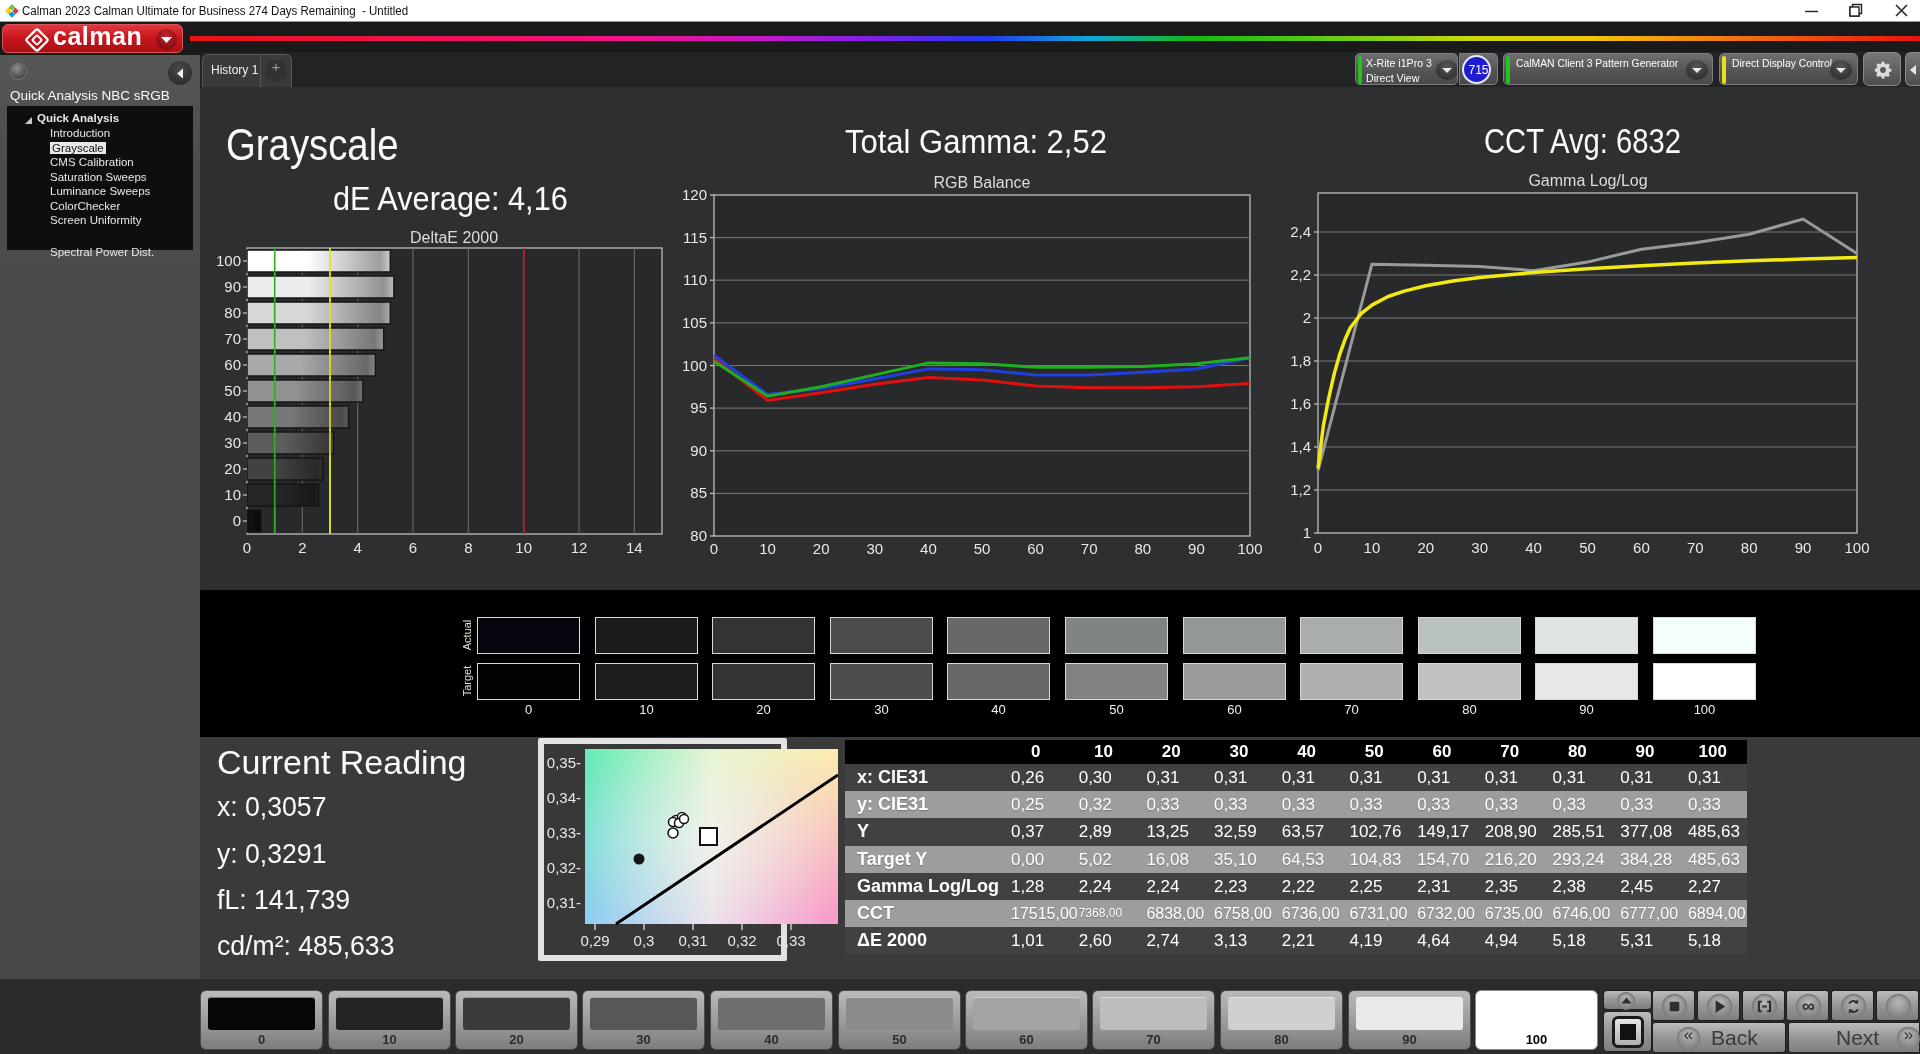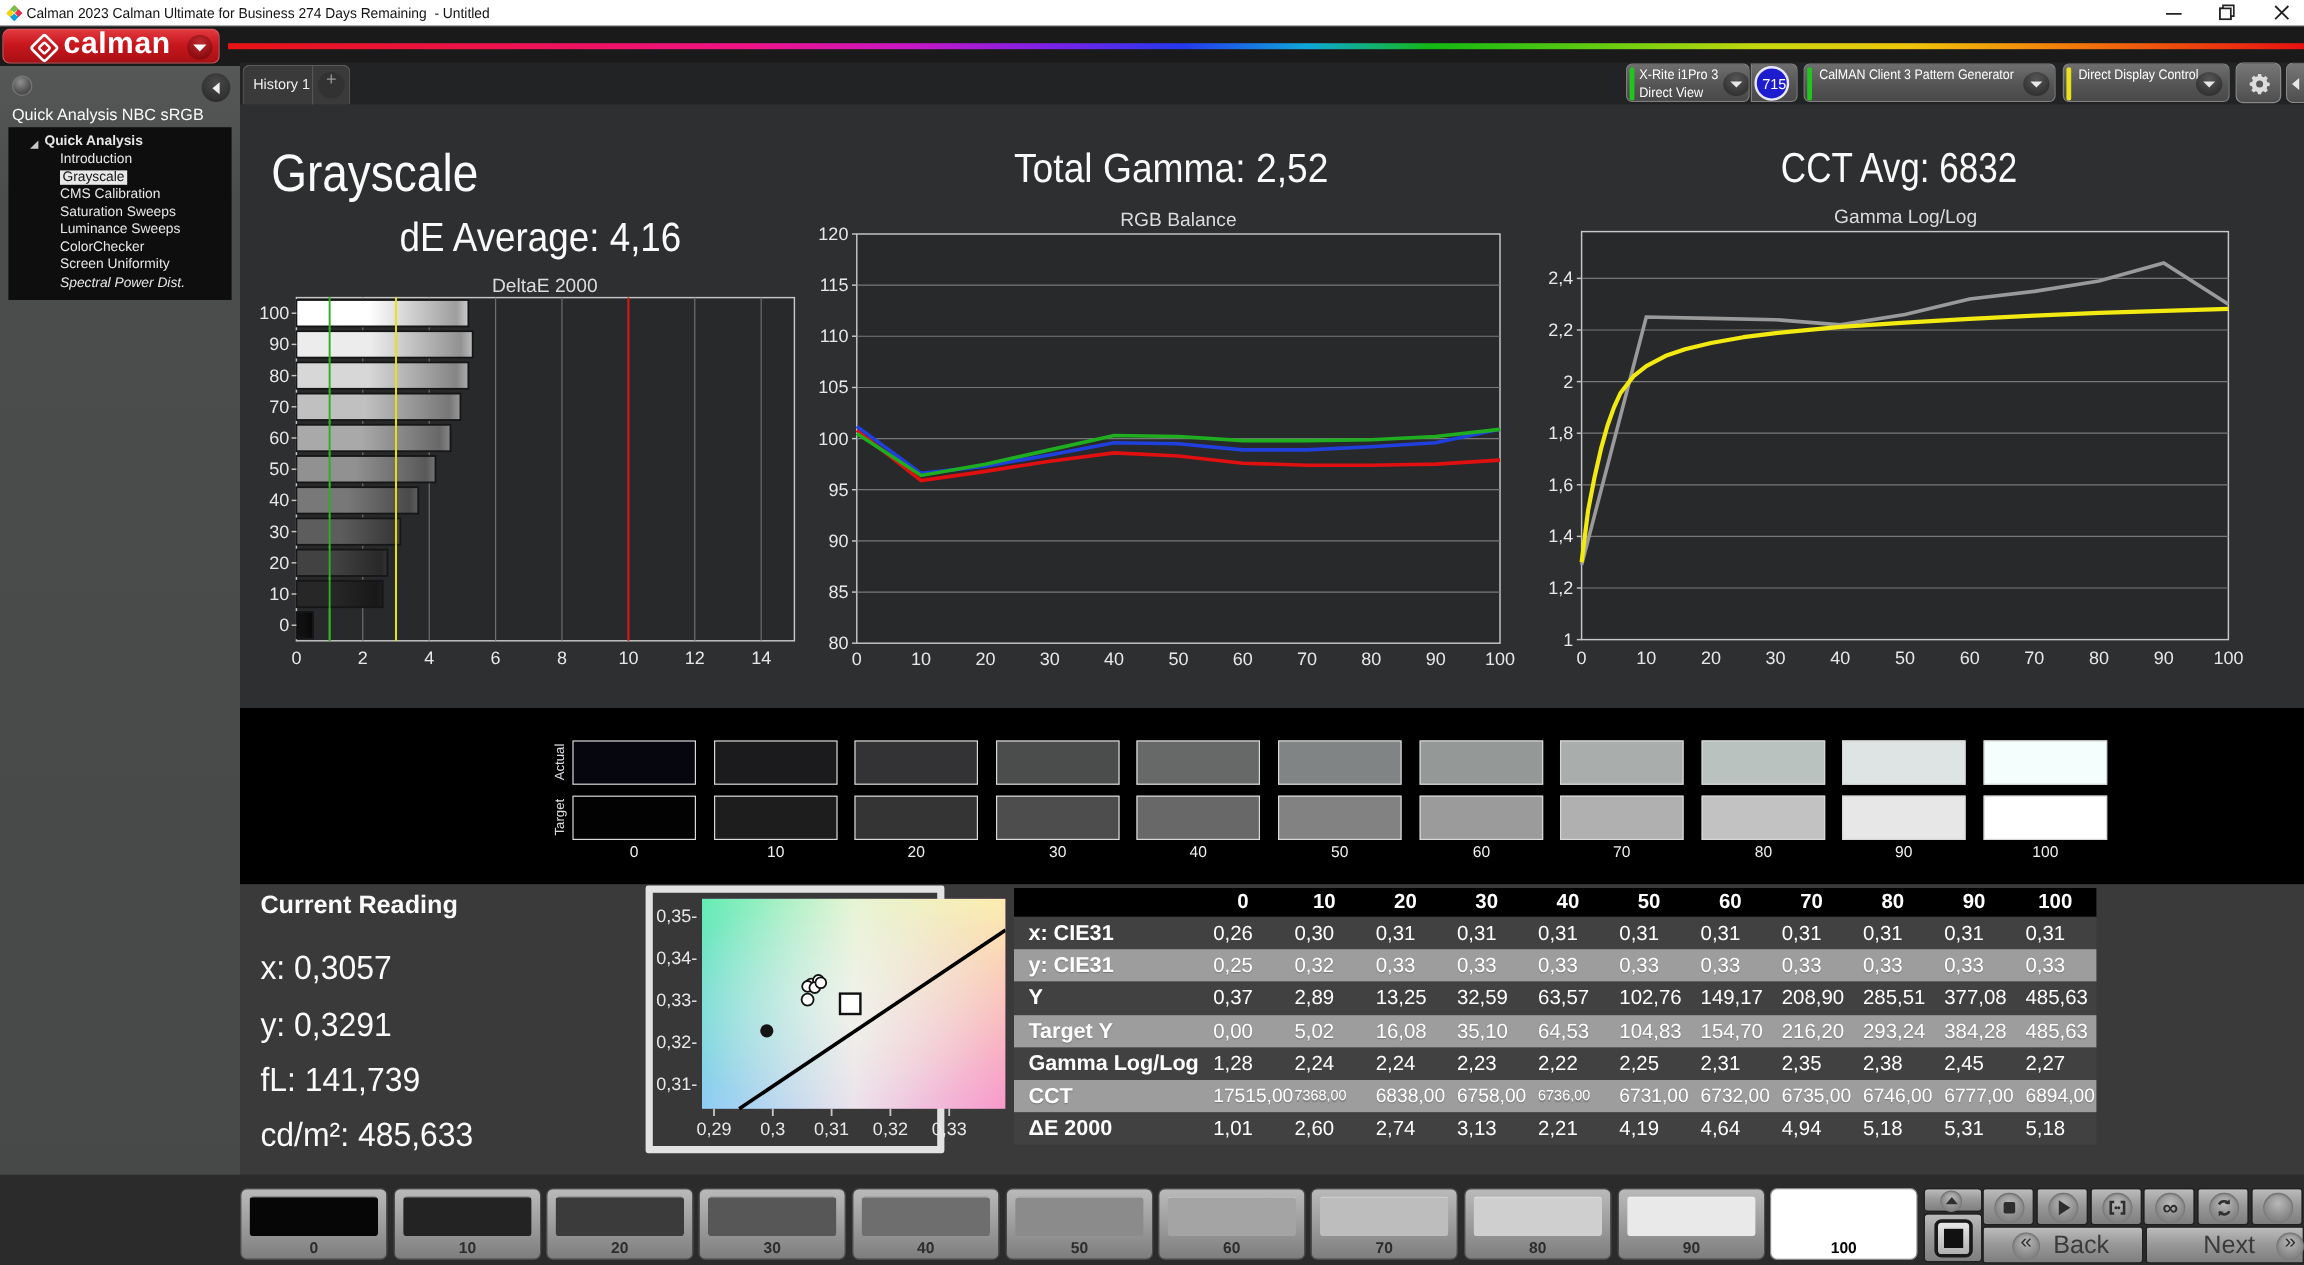--- a/index.html
+++ b/index.html
@@ -143,21 +143,21 @@
         <path d="M8 1 L8 8 L1 8 Z" fill="#c8c8c8"></path>
       </svg>
   <div class="abs" style="left:30px;top:6px;font-weight:bold;white-space:nowrap;">Quick Analysis</div>
   <div class="ti" style="top:21px;">Introduction</div>
   <div class="ti" style="top:35.5px;"><span style="background:#e8e8e8;color:#111;padding:0 2px;">Grayscale</span></div>
   <div class="ti" style="top:50px;">CMS Calibration</div>
   <div class="ti" style="top:64.5px;">Saturation Sweeps</div>
   <div class="ti" style="top:79px;">Luminance Sweeps</div>
   <div class="ti" style="top:93.5px;">ColorChecker</div>
   <div class="ti" style="top:108px;">Screen Uniformity</div>
-  <div class="ti" style="top:124px;font-style:italic;">Spectral Power Dist.</div>
+  <div class="ti" style="top:140px;">Spectral Power Dist.</div>
  </div>
 </div>
 
 <svg class="abs" style="left:200px;top:90px" width="1720" height="500" viewBox="200 90 1720 500" font-family="Liberation Sans, sans-serif">
     <defs>
       <linearGradient id="bg100" x1="0" y1="0" x2="1" y2="0">
         <stop offset="0" stop-color="#ffffff"></stop>
         <stop offset="0.42" stop-color="#ffffff"></stop>
         <stop offset="0.93" stop-color="#9e9e9e"></stop>
         <stop offset="1" stop-color="#cccccc"></stop>
@@ -393,21 +393,21 @@
     <div class="sw" style="left:1335px;top:27px;background:#dde4e3;"></div>
     <div class="sw" style="left:1335px;top:73px;background:#e7e7e7;"></div>
     <div class="swlab" style="left:1335px;">90</div>
     <div class="sw" style="left:1453px;top:27px;background:#f4fffd;"></div>
     <div class="sw" style="left:1453px;top:73px;background:#ffffff;"></div>
     <div class="swlab" style="left:1453px;">100</div>
     <div class="rotlab" style="left:267px;top:45px;">Actual</div>
     <div class="rotlab" style="left:267px;top:91px;">Target</div>
   </div>
 <div id="bottominfo">
-<div class="cr" style="top:6px;font-size:21px;font-weight:bold;">Current Reading</div>
+<div class="cr" style="top:6px;font-size:34px;">Current Reading</div>
 <div class="cr" style="top:54px;font-size:28px;transform:scaleX(0.95);transform-origin:left top;">x: 0,3057</div>
 <div class="cr" style="top:100.5px;font-size:28px;transform:scaleX(0.95);transform-origin:left top;">y: 0,3291</div>
 <div class="cr" style="top:146.5px;font-size:28px;transform:scaleX(0.95);transform-origin:left top;">fL: 141,739</div>
 <div class="cr" style="top:192.5px;font-size:28px;transform:scaleX(0.95);transform-origin:left top;">cd/m²: 485,633</div>
 <div id="ciebox"><svg width="294" height="211" viewBox="544 744 294 211" font-family="Liberation Sans, sans-serif">
         <defs>
 <linearGradient id="gB" x1="0" y1="0" x2="1" y2="0">
             <stop offset="0" stop-color="#8fcdf5"></stop>
             <stop offset="0.5" stop-color="#ece2ec"></stop>
             <stop offset="1" stop-color="#f898cc"></stop>
@@ -541,21 +541,21 @@
         <div class="tc" style="">2,38</div>
         <div class="tc" style="">2,45</div>
         <div class="tc" style="">2,27</div>
       </div>
       <div class="trow rlight" style="height:27.2px;line-height:27.2px;">
         <div class="tlab">CCT</div>
         <div class="tc" style="font-size:16px;">17515,00</div>
         <div class="tc" style="font-size:12px;">7368,00</div>
         <div class="tc" style="font-size:16px;">6838,00</div>
         <div class="tc" style="font-size:16px;">6758,00</div>
-        <div class="tc" style="font-size:12px;">6736,00</div>
+        <div class="tc" style="font-size:16px;">6736,00</div>
         <div class="tc" style="font-size:16px;">6731,00</div>
         <div class="tc" style="font-size:16px;">6732,00</div>
         <div class="tc" style="font-size:16px;">6735,00</div>
         <div class="tc" style="font-size:16px;">6746,00</div>
         <div class="tc" style="font-size:16px;">6777,00</div>
         <div class="tc" style="font-size:16px;">6894,00</div>
       </div>
       <div class="trow rdark" style="height:27.2px;line-height:27.2px;">
         <div class="tlab">ΔE 2000</div>
         <div class="tc" style="">1,01</div>

